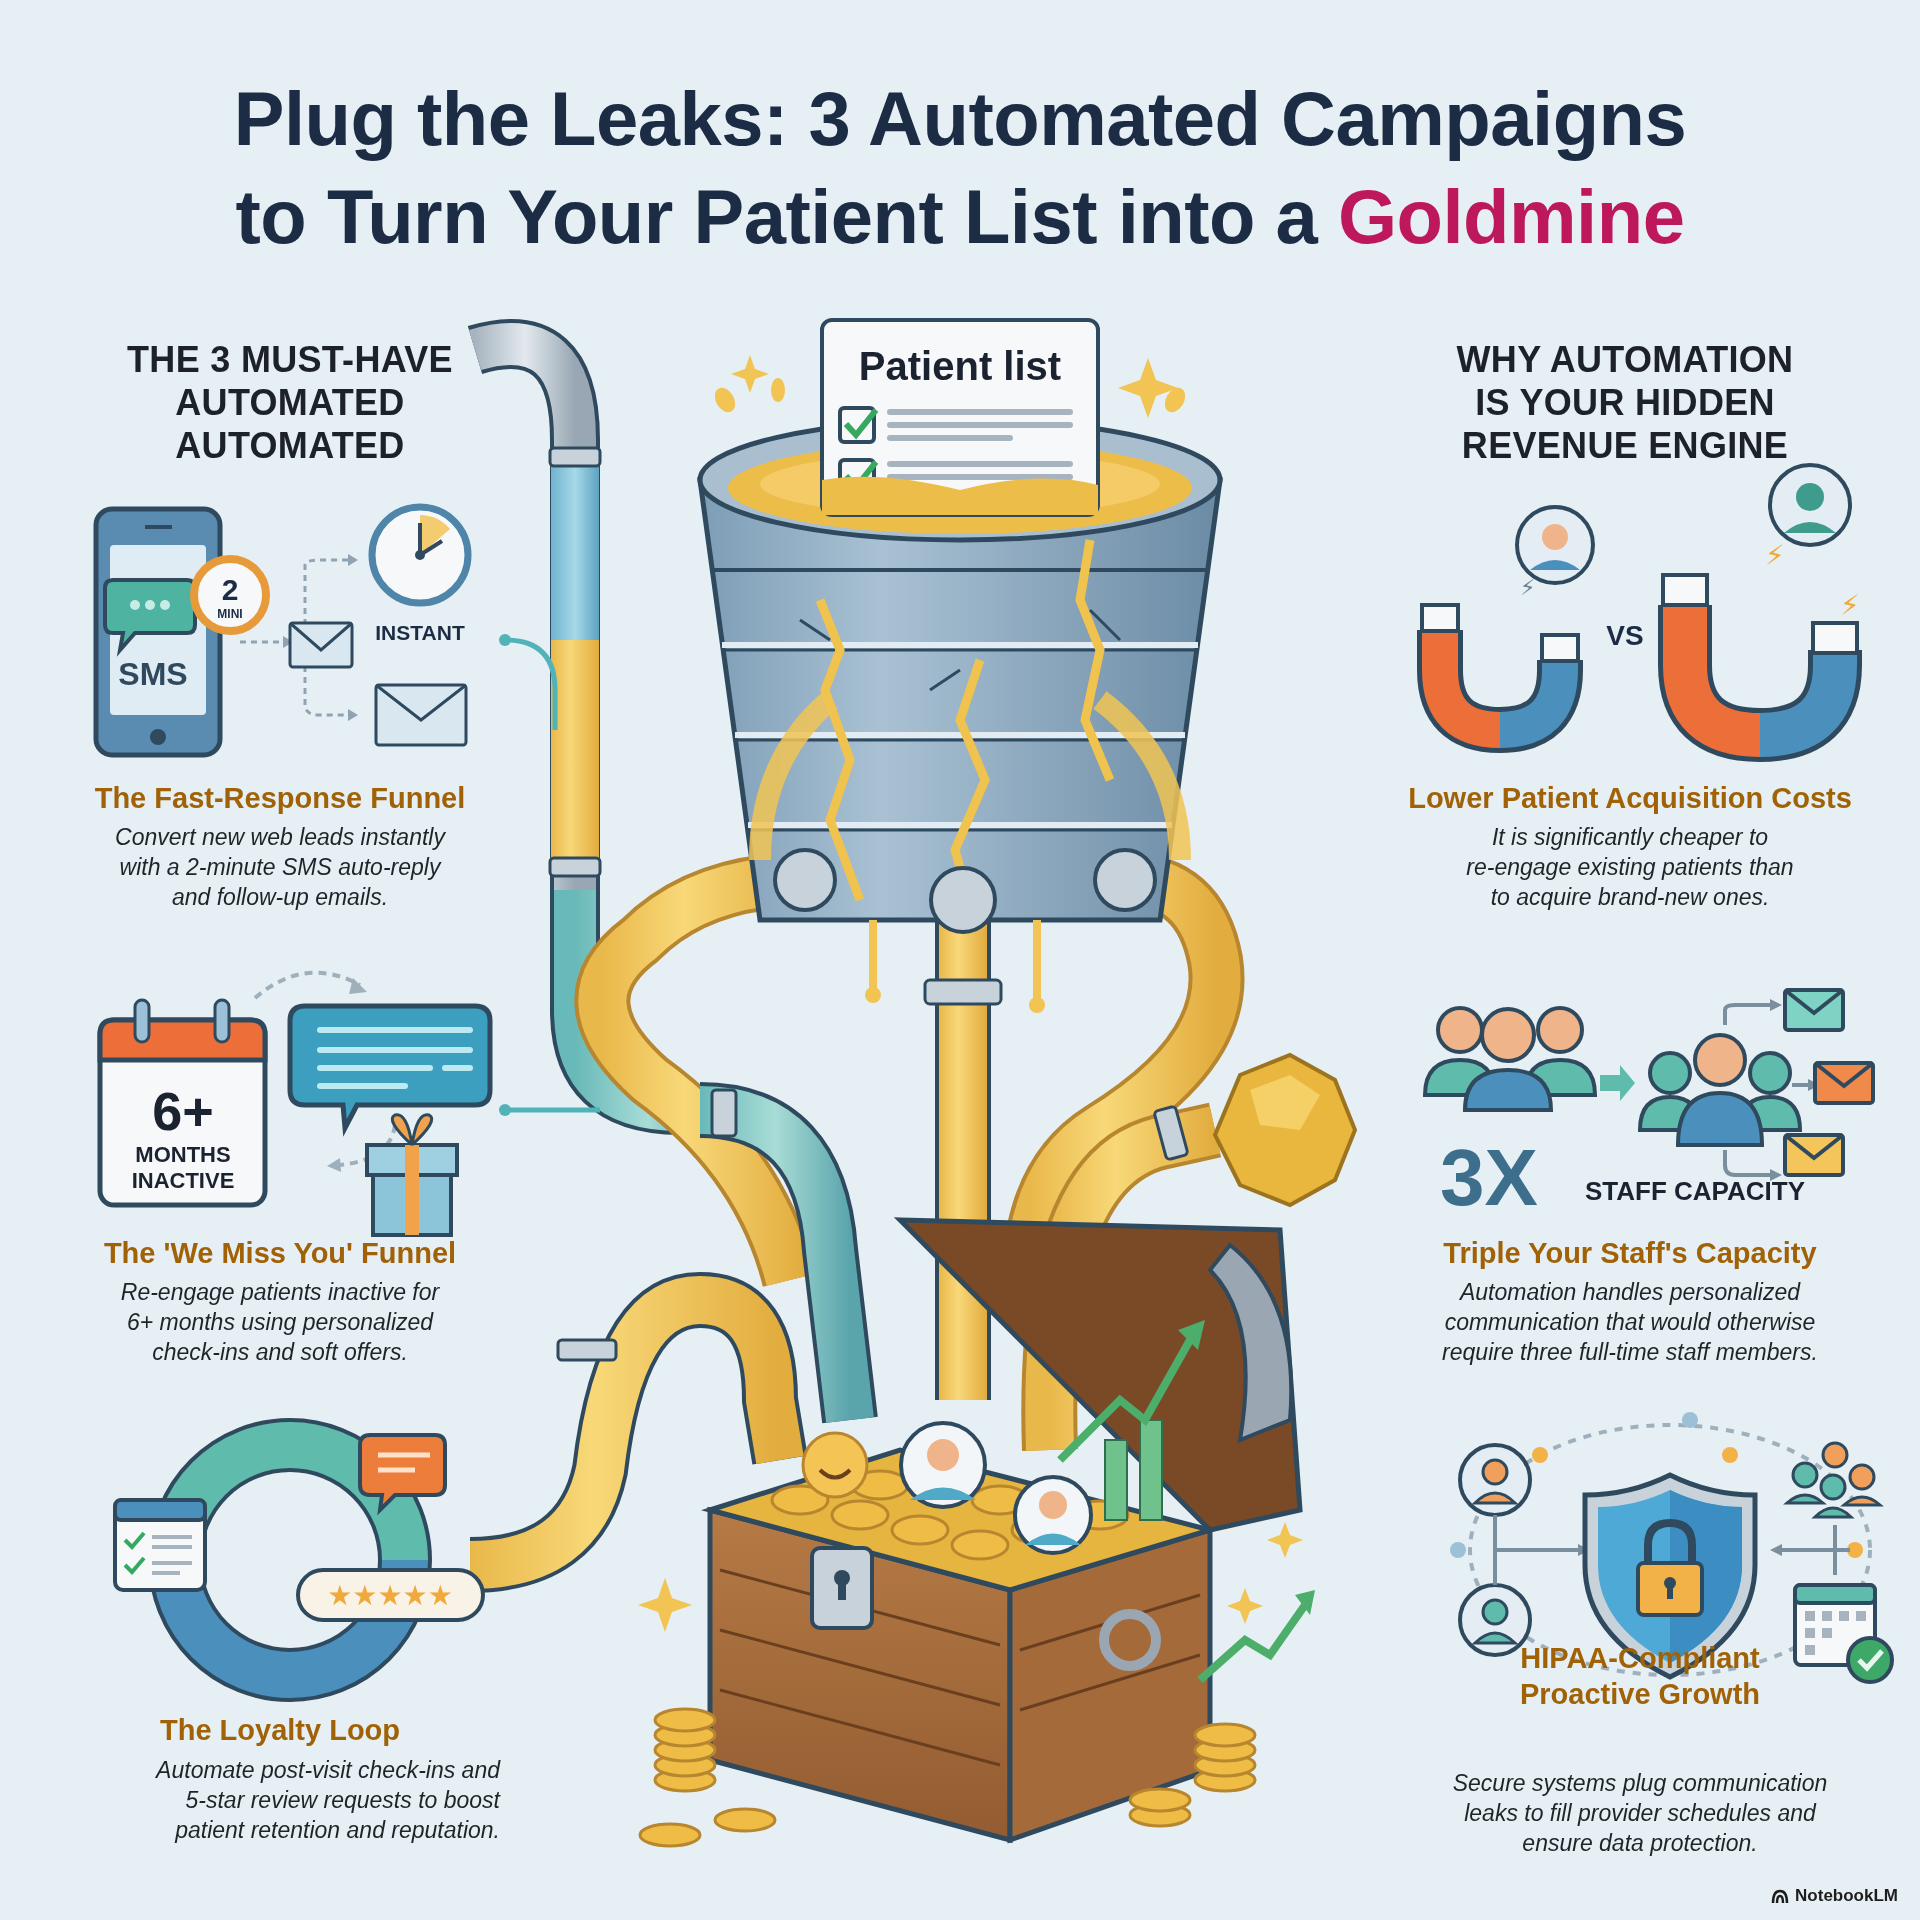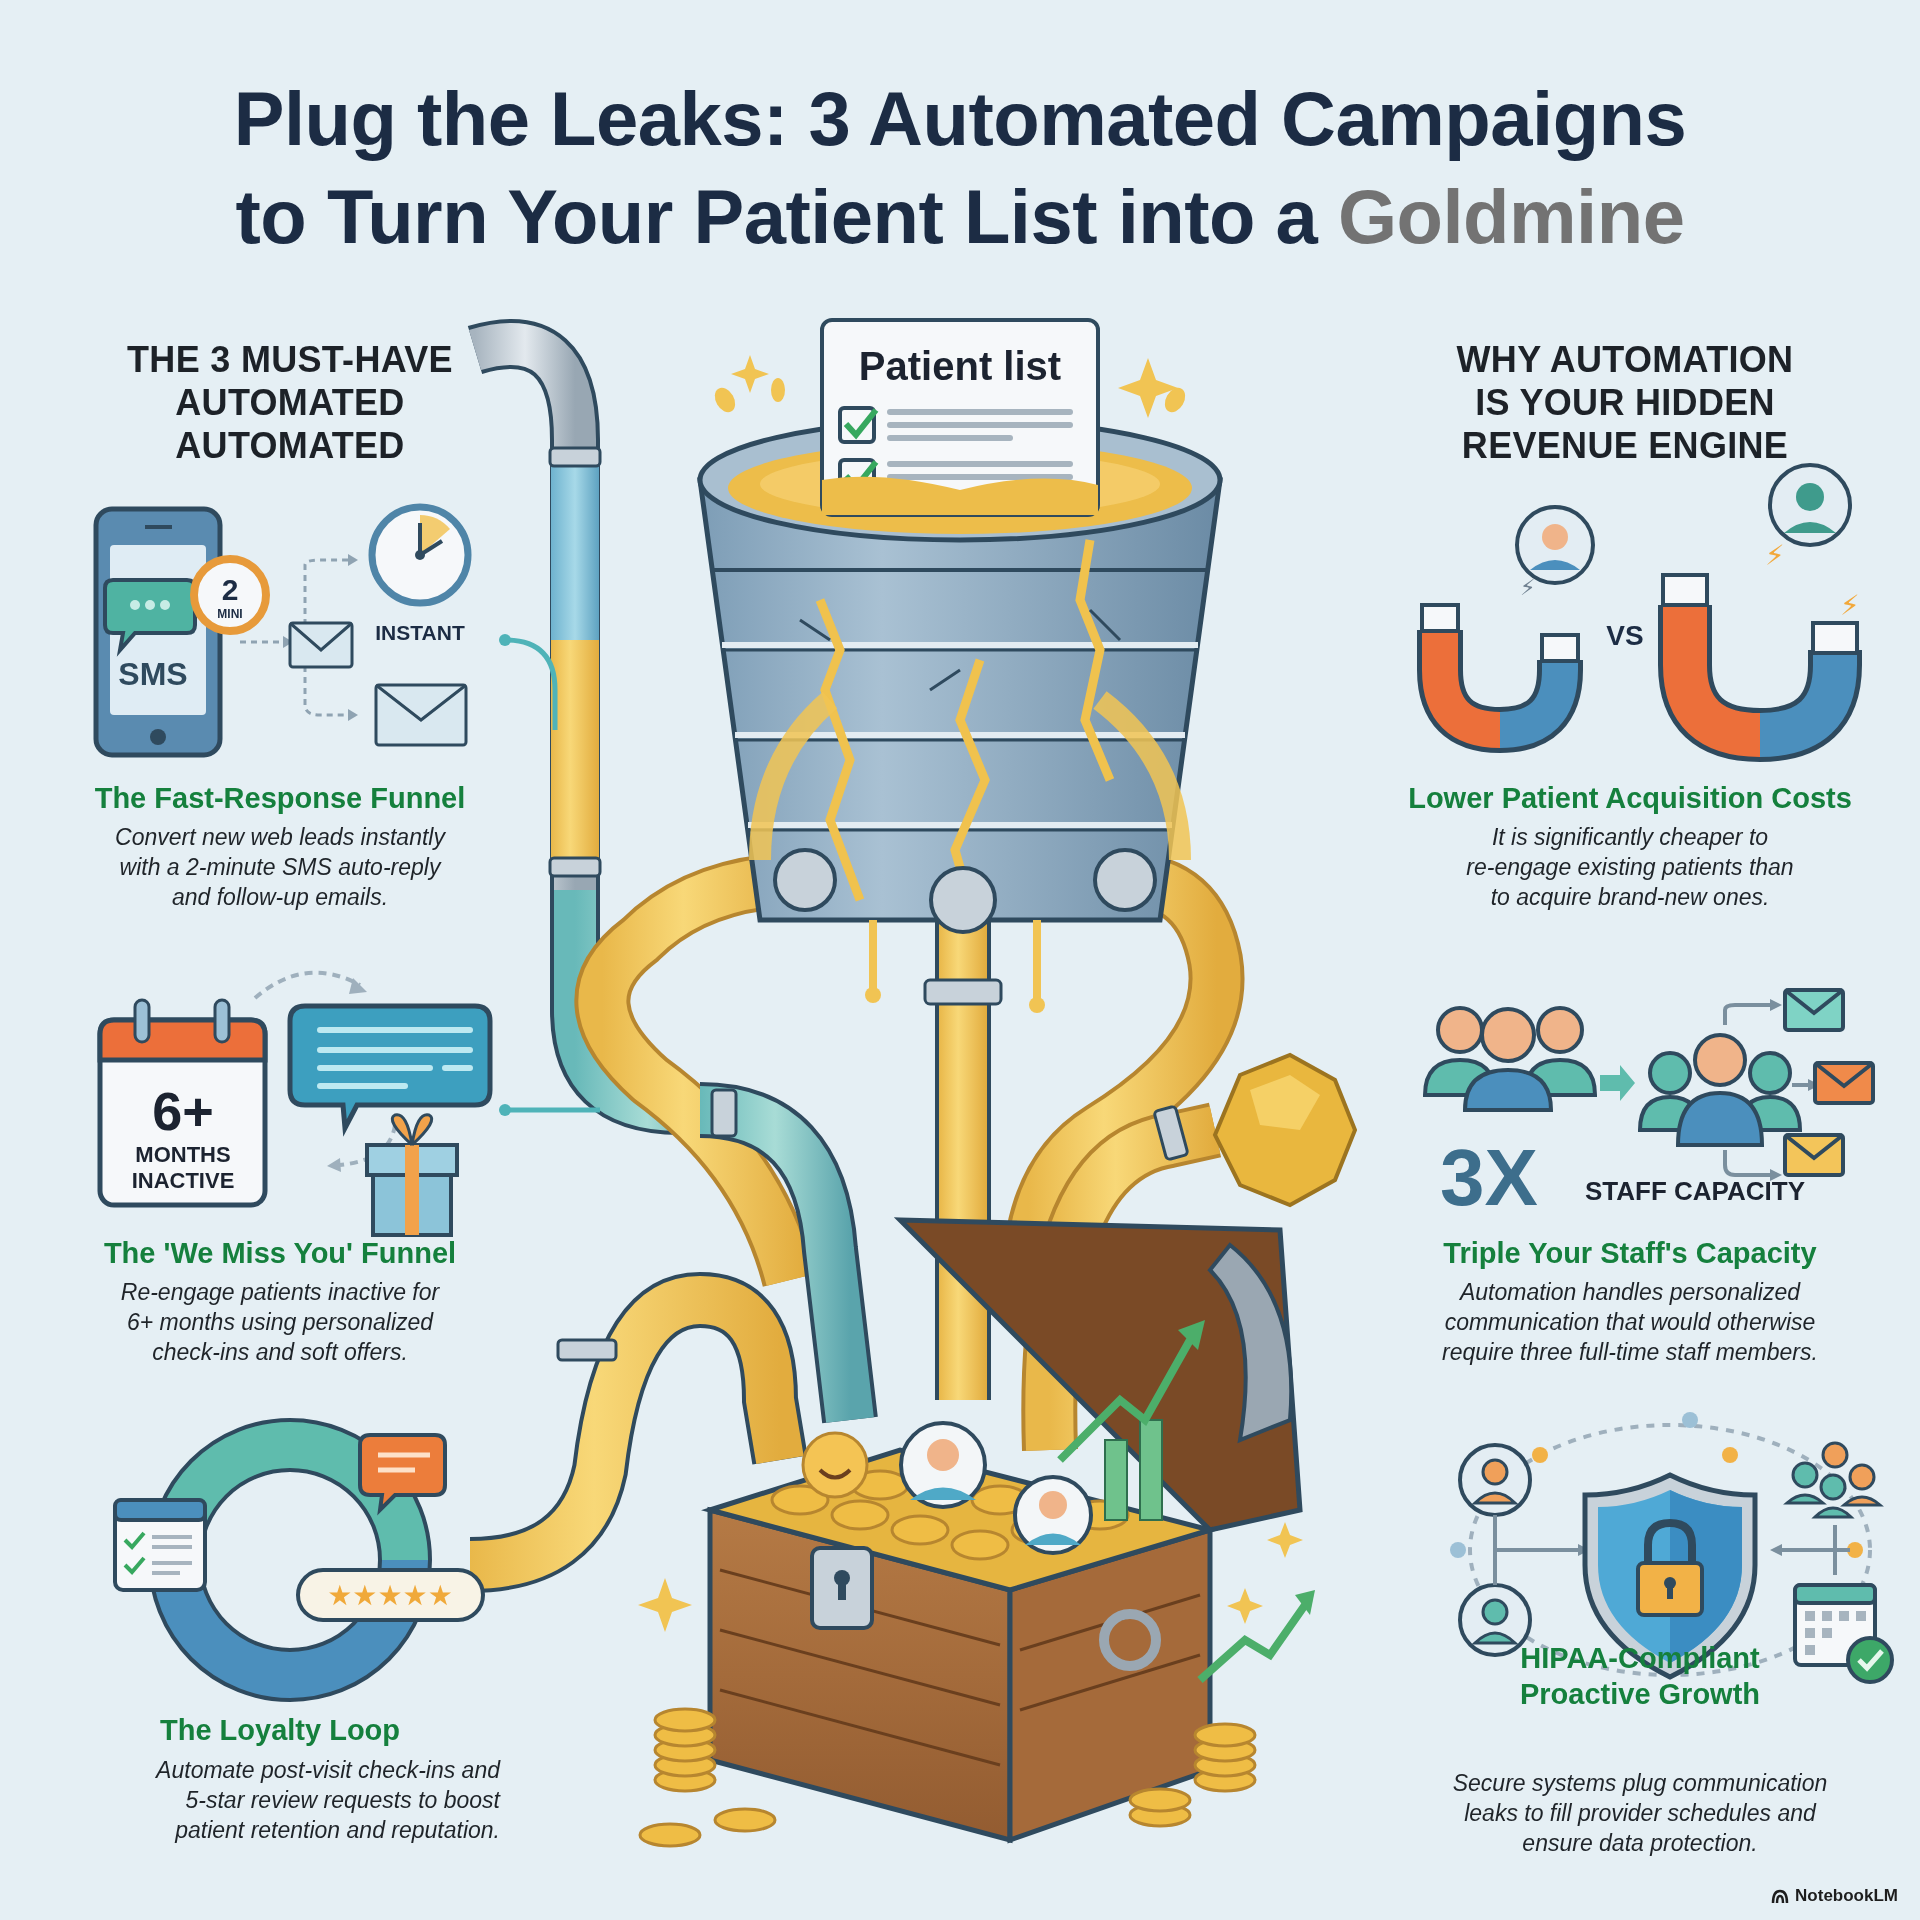--- a/index.html
+++ b/index.html
@@ -8,28 +8,28 @@
     background: #e5eff4;
     font-family: "Liberation Sans", "DejaVu Sans", sans-serif;
     color: #1a1f26;
     position: relative;
   }
   .title {
     position: absolute; left: 0; top: 70px; width: 1920px;
     text-align: center; color: #1c2c44; font-weight: 700;
     font-size: 76px; line-height: 98px; letter-spacing: -0.5px;
   }
-  .title .gold { color: #737373; }
+  .title .gold { color: #be185d; }
   .section-head {
     position: absolute; text-align: center; font-weight: 700;
     font-size: 36px; line-height: 43px; color: #1d2228; letter-spacing: 0.3px;
   }
   .item-title {
     position: absolute; text-align: center; font-weight: 700;
-    font-size: 29px; line-height: 36px; color: #15803d;
+    font-size: 29px; line-height: 36px; color: #a16207;
   }
   .item-desc {
     position: absolute; text-align: center; font-size: 23px; line-height: 30px;
     color: #1f2429;
     font-style: italic;
   }
   svg { position: absolute; overflow: visible; }
   .lbl { font-family: "Liberation Sans", sans-serif; font-weight: 700; }
   .watermark {
     position: absolute; right: 22px; bottom: 14px; font-size: 17px;

